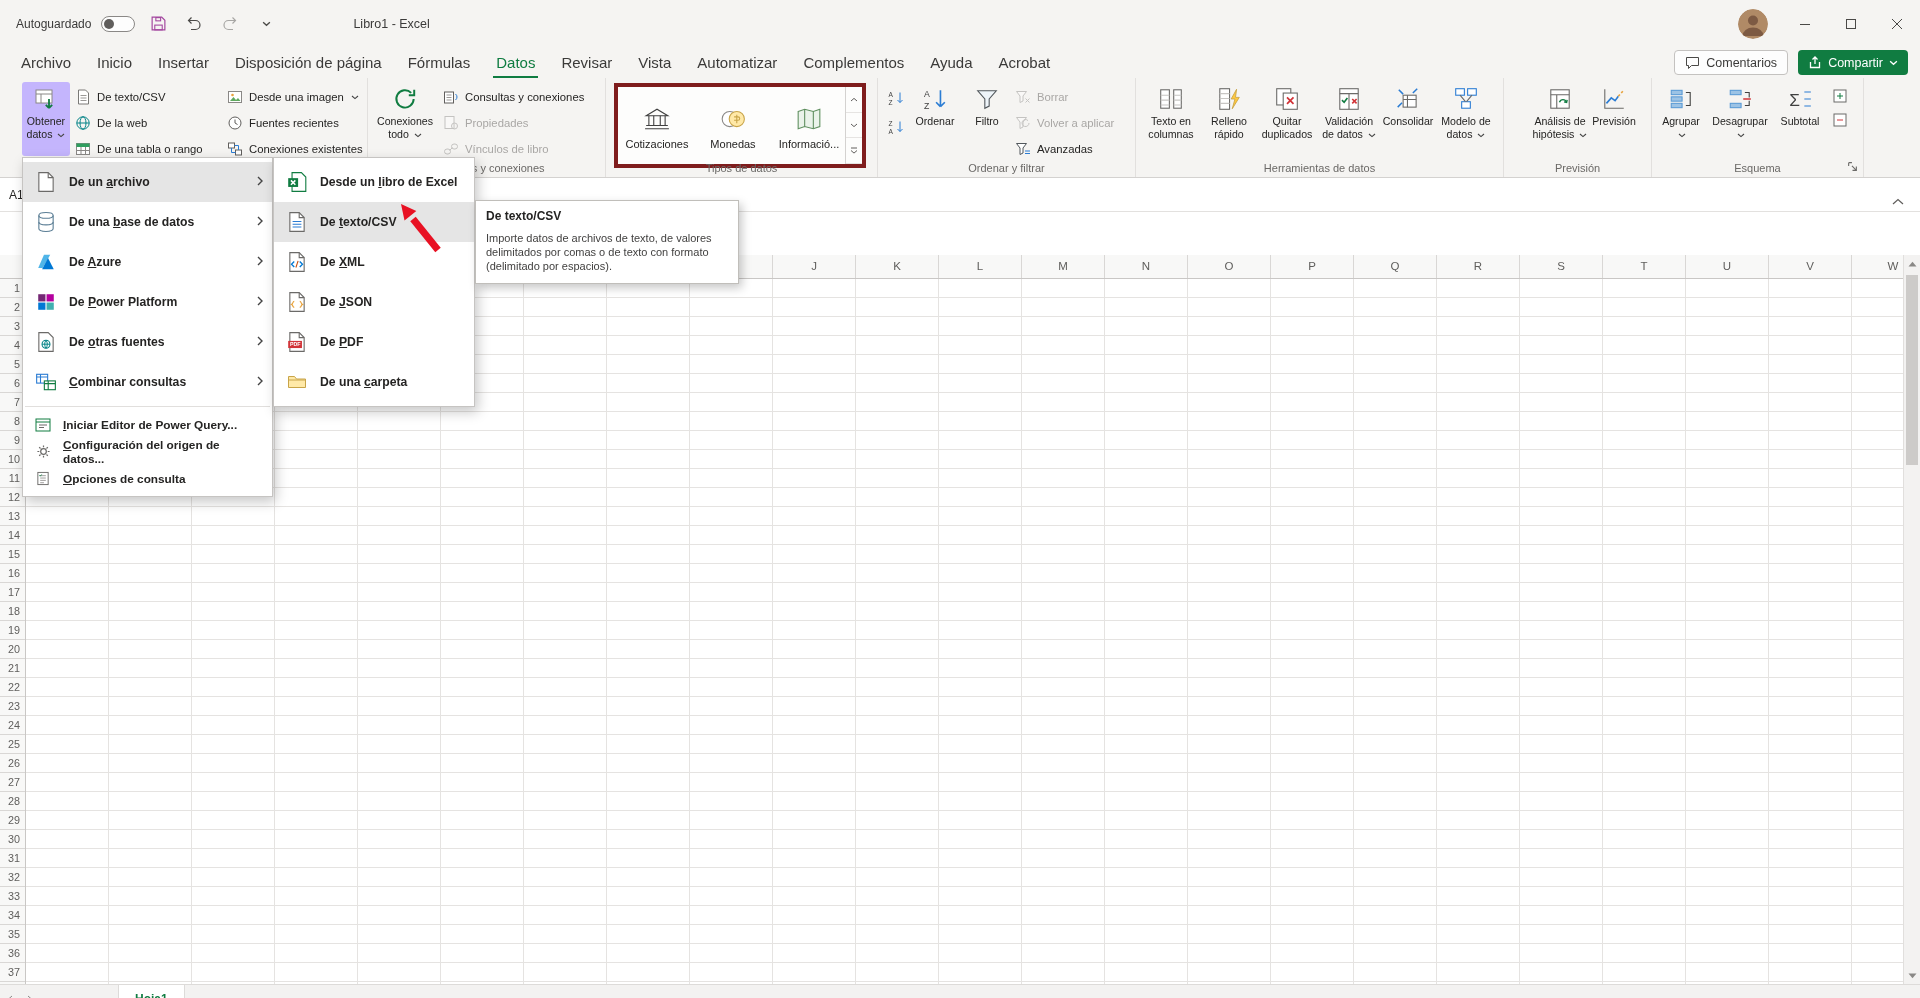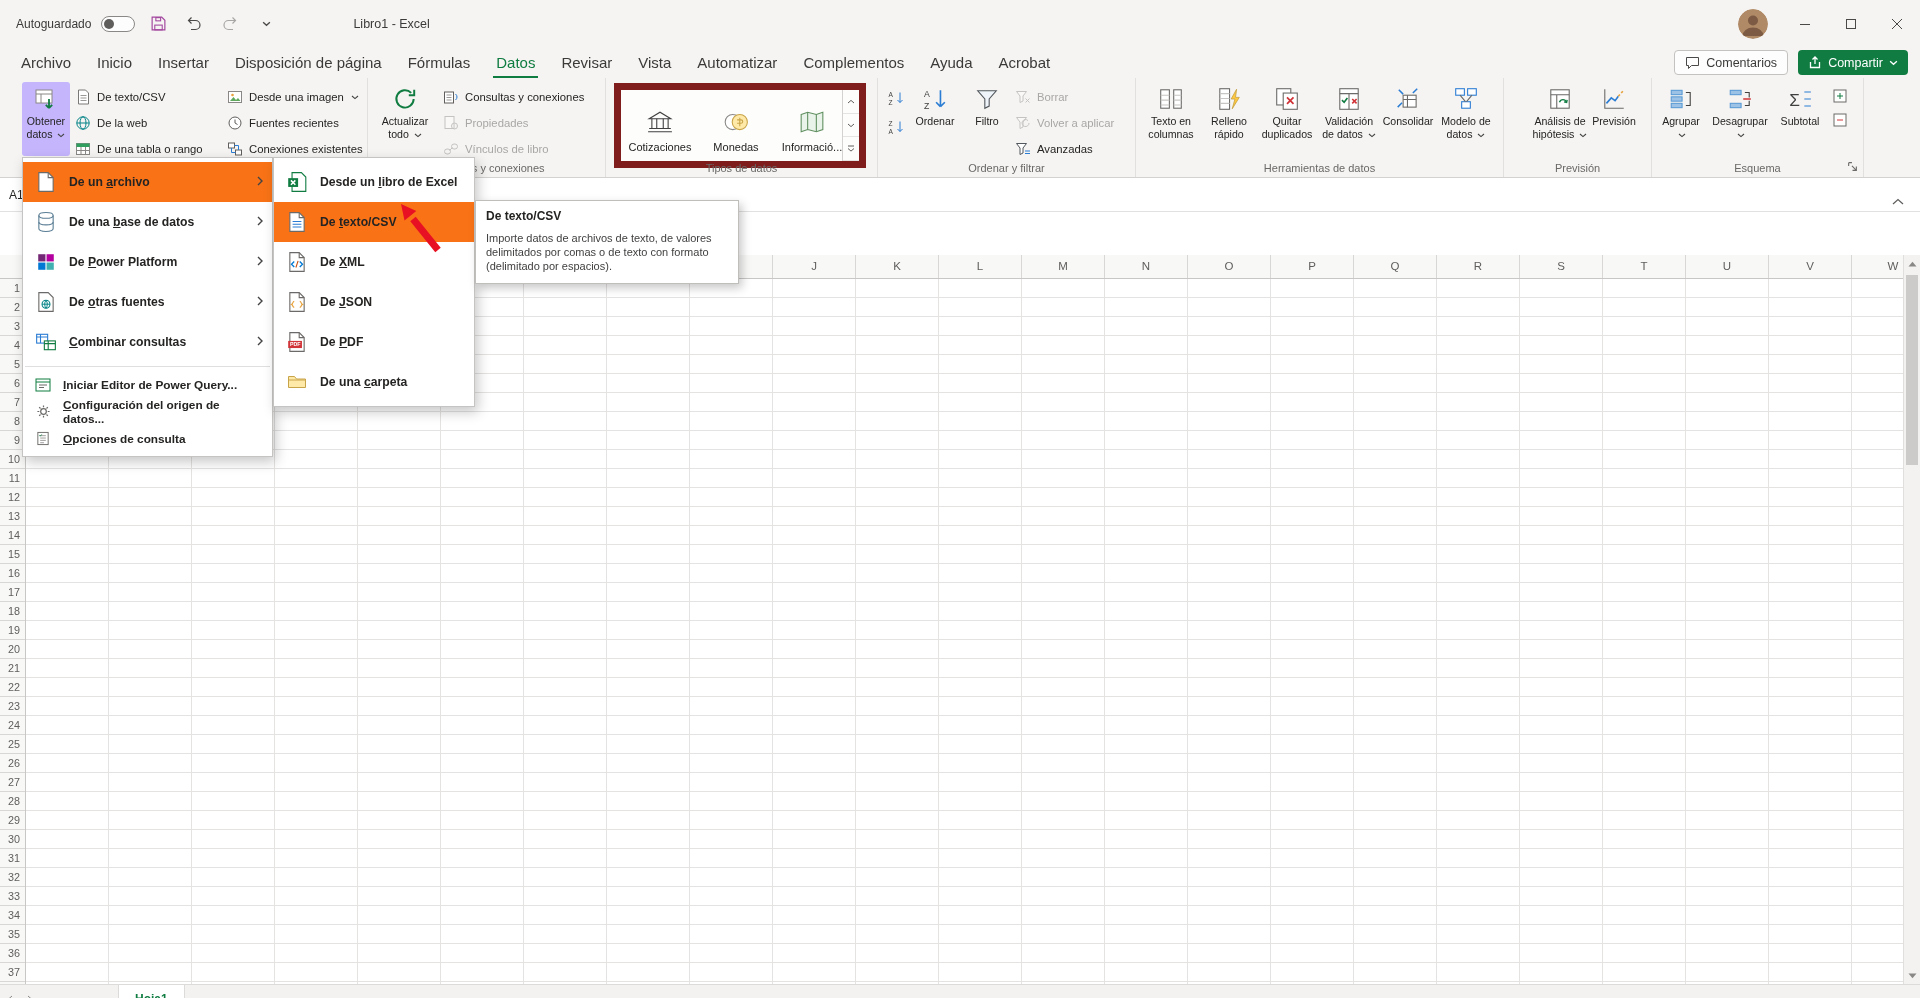--- a/index.html
+++ b/index.html
@@ -37,21 +37,21 @@
 .rgroup-label{position:absolute;bottom:3px;left:0;right:0;text-align:center;font-size:11px;color:#6a6866;white-space:nowrap;overflow:hidden}
 .bigbtn{position:absolute;top:4px;height:74px;display:flex;flex-direction:column;align-items:center;text-align:center;padding-top:3px;border-radius:3px}
 .bigbtn .ric{height:28px;display:flex;align-items:center;justify-content:center}
 .blabel{font-size:10.6px;line-height:12.5px;color:#252423;margin-top:2px}
 .bigbtn.pressed{background:#c4b5fd}
 .smallrow{position:absolute;height:26px;display:flex;align-items:center;font-size:11.3px;color:#252423;white-space:nowrap;gap:5px}
 .smallrow .ric{width:18px;height:17px;display:flex;align-items:center;justify-content:center}
 .disabled,.disabled .blabel{color:#a9a7a5}
 .disabled svg{opacity:.45}
 .cv{margin-left:2px}
-.gallery{position:absolute;left:8px;top:5px;width:252px;height:85px;background:#fdfdfc;border:7px solid #7f1d1d}
+.gallery{position:absolute;left:8px;top:5px;width:252px;height:85px;background:#fdfdfc;border:4px solid #7f1d1d}
 .gal-item{position:absolute;top:0;height:83px;width:74px;display:flex;flex-direction:column;align-items:center;justify-content:center;gap:5px;font-size:11px;color:#252423}
 .gal-scroll{position:absolute;right:0;top:0;bottom:0;width:17px;border-left:1px solid #d4d2d0;display:flex;flex-direction:column}
 .gal-scroll span{flex:1;display:flex;align-items:center;justify-content:center;border-bottom:1px solid #e6e4e2}
 .sq-btn{position:absolute;width:24px;height:25px;display:flex;align-items:center;justify-content:center;border-radius:3px}
 .launcher{position:absolute;right:3px;bottom:3px;width:15px;height:15px;display:flex;align-items:center;justify-content:center}
 
 
 .formula{position:absolute;left:0;top:178px;width:1920px;height:34px;background:#fff;border-bottom:1px solid #e3e1df}
 .namebox{position:absolute;left:0;top:0;width:110px;height:33px;border-right:1px solid #e3e1df;display:flex;align-items:center;padding-left:9px;font-size:12px;color:#252423}
 .collapse{position:absolute;right:16px;top:13px}
@@ -72,21 +72,21 @@
 
 
 .sheetbar{position:absolute;left:0;top:984px;width:1920px;height:30px;background:#f3f2f1;border-top:1px solid #dddbd9;display:flex;align-items:center}
 .sheet-nav{width:20px;display:flex;justify-content:center}
 .sheet-tab{margin-left:78px;height:30px;background:#fff;border-right:1px solid #dddbd9;border-left:1px solid #dddbd9;display:flex;align-items:center;padding:0 16px;font-size:12px;color:#0f7c41;font-weight:bold;border-bottom:2px solid #0f7c41}
 
 
 .menu{position:absolute;left:22px;top:157px;width:251px;background:#fff;border:1px solid #c6c4c2;box-shadow:3px 5px 12px rgba(0,0,0,.22);padding:4px 0;z-index:40}
 .menu-item{height:40px;display:flex;align-items:center;gap:10px;padding:0 10px;font-size:12.2px;font-weight:bold;color:#252423;position:relative}
 .menu-item.small{height:27px;font-size:11.8px}
-.menu-item.hl{background:#f97316}
+.menu-item.hl{background:#e5e5e5}
 .mic{width:26px;height:24px;display:flex;align-items:center;justify-content:center;flex:0 0 26px}
 .mic.sm{width:20px;flex:0 0 20px}
 .subarrow{position:absolute;right:9px;top:50%;transform:translateY(-50%)}
 .menu-sep{height:1px;background:#e1dfdd;margin:4px 2px}
 .submenu{position:absolute;left:273px;top:157px;width:202px;background:#fff;border:1px solid #c6c4c2;box-shadow:3px 5px 12px rgba(0,0,0,.22);padding:4px 0;z-index:41}
 .tooltip{position:absolute;left:475px;top:200px;width:264px;background:#fff;border:1px solid #c0beba;box-shadow:3px 4px 9px rgba(0,0,0,.22);padding:8px 10px 10px;z-index:42}
 .tooltip-title{font-size:12px;font-weight:bold;color:#252423}
 .tooltip-body{font-size:11px;color:#424140;line-height:14px;margin-top:8px}
 .arrow-overlay{position:absolute;left:382px;top:192px;z-index:50}
 </style>
@@ -264,21 +264,21 @@
     </div>
 
     <div class="rgroup" style="left:368px;width:238px">
       <div class="bigbtn" style="left:6px;width:62px">
         <span class="ric">
             <svg width="26" height="26" viewBox="0 0 24 24">
               <path d="M20 12a8 8 0 1 1-2.3-5.7" fill="none" stroke="#107c41" stroke-width="1.8"></path>
               <path d="M20.5 3.5v5h-5" fill="none" stroke="#107c41" stroke-width="1.8"></path>
             </svg>
           </span>
-        <span class="blabel"><span>Actualizar todo</span> <svg class="cv" width="8" height="5" viewBox="0 0 8 5">
+        <span class="blabel"><span>Conexiones todo</span> <svg class="cv" width="8" height="5" viewBox="0 0 8 5">
               <path d="M1 1l3 2.6L7 1" fill="none" stroke="#444" stroke-width="1.1"></path>
             </svg></span>
       </div>
       <div class="smallrow" style="left:74px;top:6px">
         <span class="ric">
             <svg width="16" height="16" viewBox="0 0 16 16">
               <rect x="1.5" y="3" width="9" height="11" fill="#fff" stroke="#605e5c"></rect>
               <path d="M3.5 6h5M3.5 8.5h5M3.5 11h5" stroke="#9b9997"></path>
               <path d="M12.5 5c2 1.5 2 4.5 0 6" stroke="#2b7cd3" fill="none"></path>
             </svg>
@@ -703,20 +703,32 @@
           </svg>
         </span>
       <span>De una <u>b</u>ase de datos</span>
       <span class="subarrow"><svg width="6" height="10" viewBox="0 0 6 10">
             <path d="M1 1l4 4-4 4" fill="none" stroke="#444" stroke-width="1.4"></path>
           </svg></span>
     </div>
     <div class="menu-item">
       <span class="mic">
           <svg width="20" height="20" viewBox="0 0 18 18">
+            <path d="M7.2 2.5L2 14.5h4L12.8 2.5z" fill="#50b5e8"></path>
+            <path d="M10.8 5.5L16 15.5H5.5z" fill="#0078d4"></path>
+          </svg>
+        </span>
+      <span>De <u>A</u>zure</span>
+      <span class="subarrow"><svg width="6" height="10" viewBox="0 0 6 10">
+            <path d="M1 1l4 4-4 4" fill="none" stroke="#444" stroke-width="1.4"></path>
+          </svg></span>
+    </div>
+    <div class="menu-item">
+      <span class="mic">
+          <svg width="20" height="20" viewBox="0 0 18 18">
             <rect x="2" y="2" width="6.5" height="6.5" fill="#742774"></rect>
             <rect x="9.5" y="2" width="6.5" height="6.5" fill="#b4009e"></rect>
             <rect x="2" y="9.5" width="6.5" height="6.5" fill="#0078d4"></rect>
             <rect x="9.5" y="9.5" width="6.5" height="6.5" fill="#40b0b0"></rect>
           </svg>
         </span>
       <span>De <u>P</u>ower Platform</span>
       <span class="subarrow"><svg width="6" height="10" viewBox="0 0 6 10">
             <path d="M1 1l4 4-4 4" fill="none" stroke="#444" stroke-width="1.4"></path>
           </svg></span>

